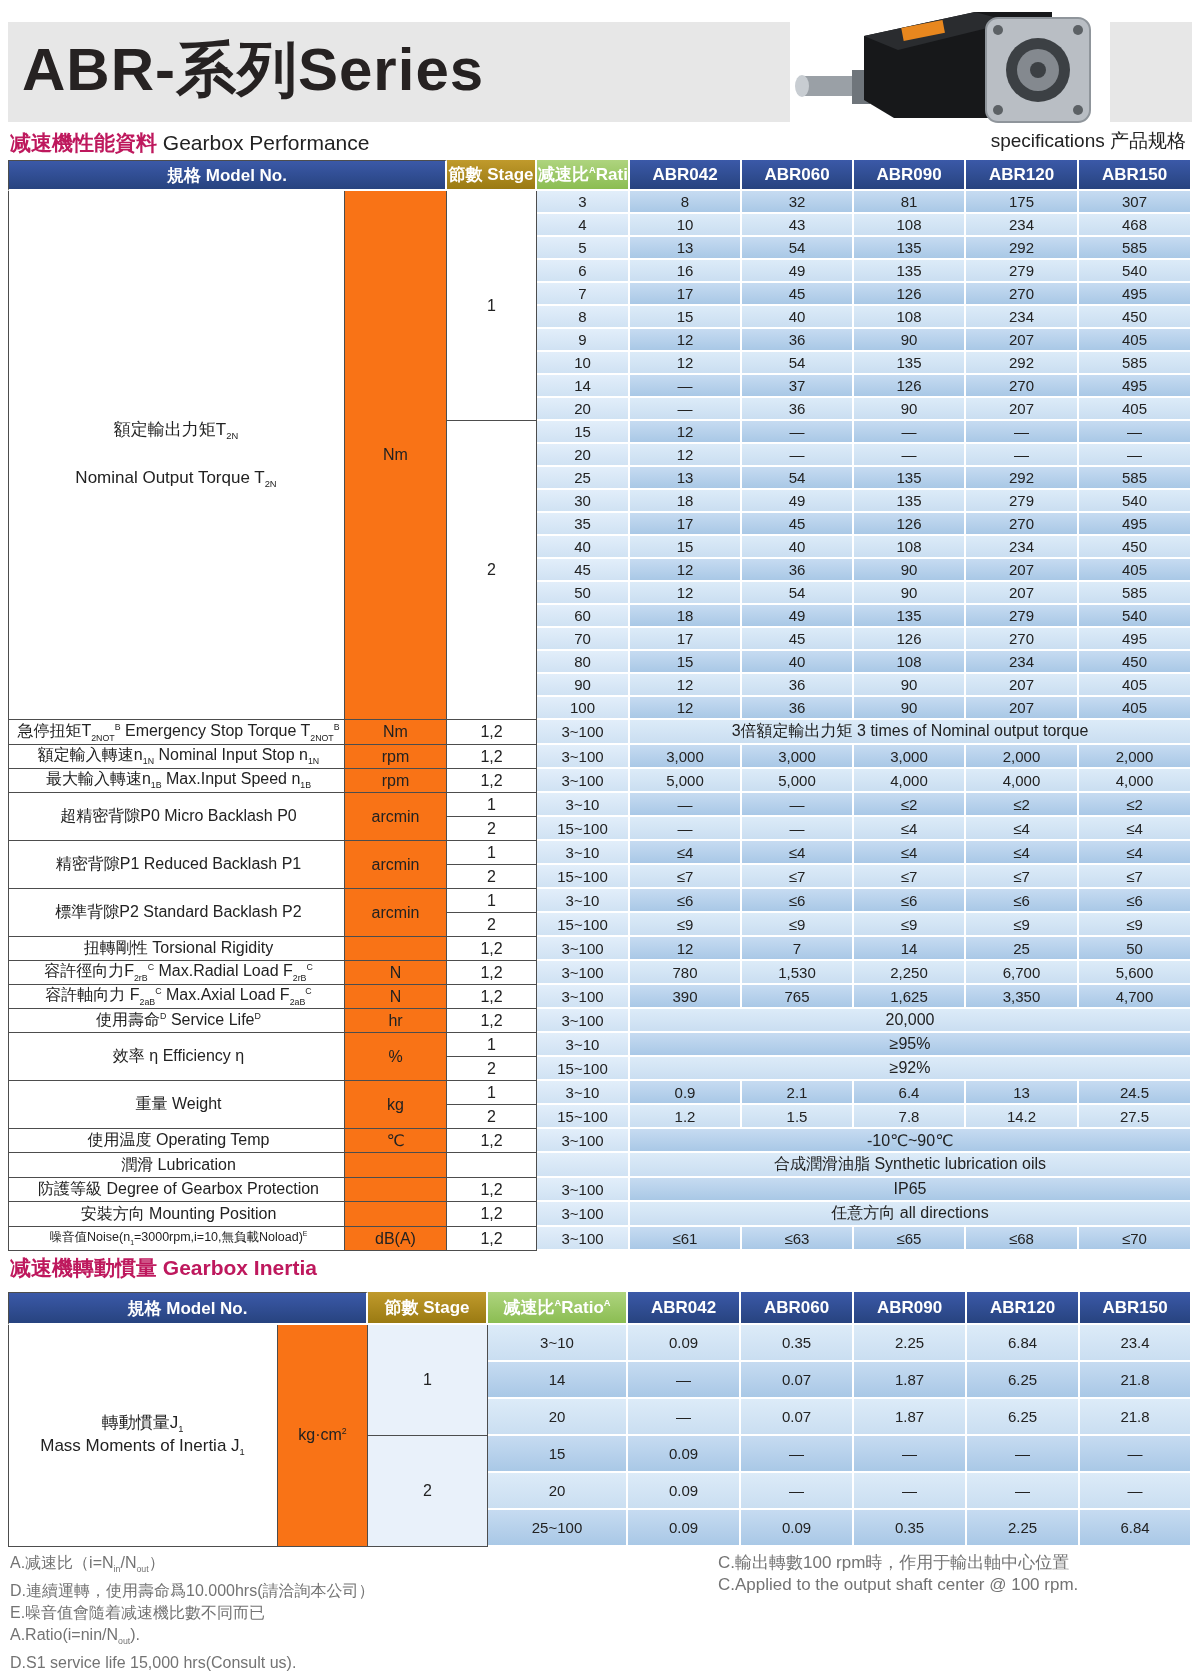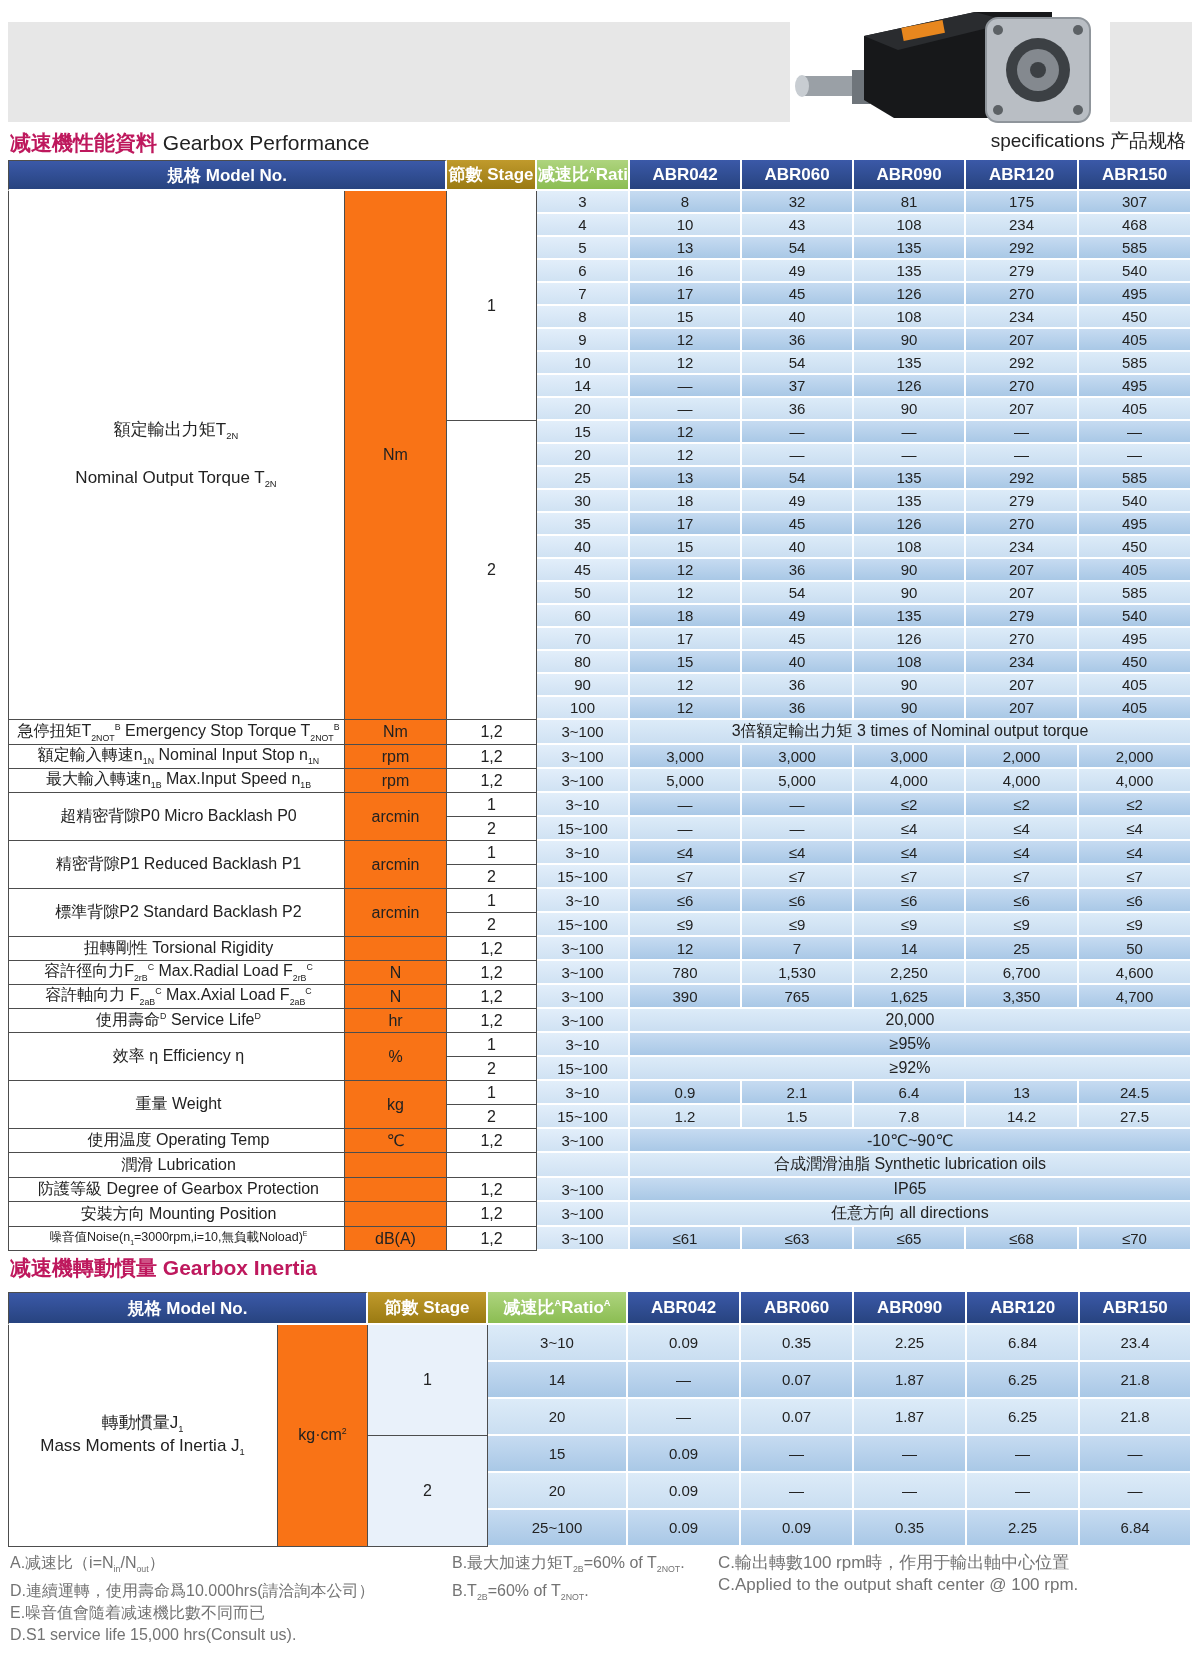--- a/index.html
+++ b/index.html
@@ -58,20 +58,21 @@
   #fnote-left{left:10px;top:1552px;}
   #fnote-mid{left:452px;top:1552px;}
   #fnote-right{left:718px;top:1552px;font-size:17px;}
 </style>
 </head>
 <body>
 
 <div class="page">
 
   <div class="title-band"></div>
+  <div class="title">ABR-系列Series</div>
 
   <div class="product-box">
     <svg viewBox="0 0 320 132">
       <rect x="10" y="76" width="60" height="20" rx="4" fill="#9aa0a6"></rect>
       <ellipse cx="12" cy="86" rx="7" ry="11" fill="#c8cdd2"></ellipse>
       <rect x="62" y="70" width="18" height="34" fill="#6f757b"></rect>
       <polygon points="74,36 185,12 262,12 262,118 104,118 74,100" fill="#17181a"></polygon>
       <polygon points="74,36 185,12 222,22 108,50" fill="#2a2c2f"></polygon>
       <rect x="196" y="18" width="104" height="104" rx="12" fill="#b9bec4" stroke="#8f959b" stroke-width="2"></rect>
       <circle cx="248" cy="70" r="32" fill="#3c4044"></circle>
@@ -410,21 +411,21 @@
           </tr>
           <tr class="spec-tr">
             <td class="lbl" rowspan="1">容許徑向力F<sub>2rB</sub><sup>C</sup> Max.Radial Load F<sub>2rB</sub><sup>C</sup></td>
             <td class="unit" rowspan="1">N</td>
             <td class="stg">1,2</td>
             <td class="rc">3~100</td>
             <td class="lt">780</td>
             <td class="lt">1,530</td>
             <td class="lt">2,250</td>
             <td class="lt">6,700</td>
-            <td class="lt">4,600</td>
+            <td class="lt">5,600</td>
           </tr>
           <tr class="spec-tr">
             <td class="lbl" rowspan="1">容許軸向力 F<sub>2aB</sub><sup>C</sup> Max.Axial Load F<sub>2aB</sub><sup>C</sup></td>
             <td class="unit" rowspan="1">N</td>
             <td class="stg">1,2</td>
             <td class="rc">3~100</td>
             <td class="dk">390</td>
             <td class="dk">765</td>
             <td class="dk">1,625</td>
             <td class="dk">3,350</td>
@@ -598,24 +599,21 @@
             <td class="dk">6.84</td>
           </tr>
         </tbody>
       </table>
   </div>
 
   <div class="fnote" id="fnote-left">
       <div>A.减速比（i=N<sub>in</sub>/N<sub>out</sub>）</div>
       <div>D.連續運轉，使用壽命爲10.000hrs(請洽詢本公司）</div>
       <div>E.噪音值會隨着减速機比數不同而已</div>
+      <div>A.Ratio(i=nin/N<sub>out</sub>).</div>
       <div>D.S1 service life 15,000 hrs(Consult us).</div>
-    </div>
-  <div class="fnote" id="fnote-mid">
-      <div>B.最大加速力矩T<sub>2B</sub>=60% of T<sub>2NOT</sub>.</div>
-      <div>B.T<sub>2B</sub>=60% of T<sub>2NOT</sub>.</div>
     </div>
   <div class="fnote" id="fnote-right">
       <div>C.輸出轉數100 rpm時，作用于輸出軸中心位置</div>
       <div>C.Applied to the output shaft center @ 100 rpm.</div>
     </div>
 
 </div>
 
 </body></html>

